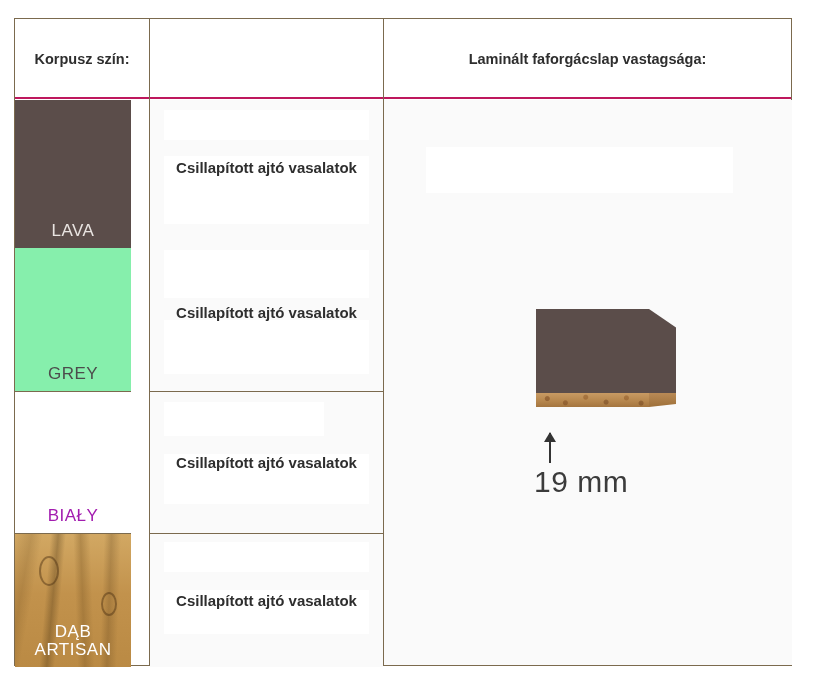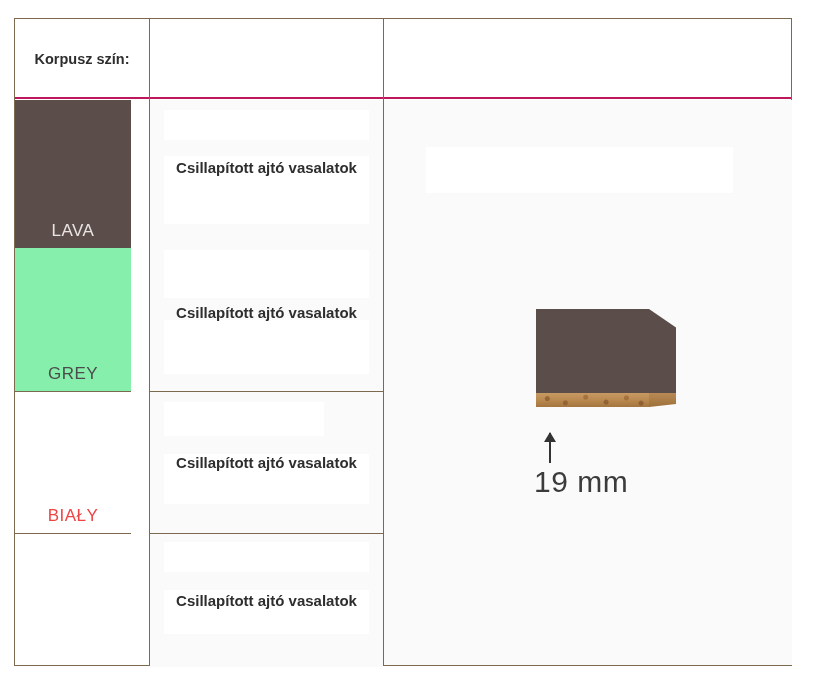--- a/index.html
+++ b/index.html
@@ -91,21 +91,21 @@
     letter-spacing: 0.5px;
     padding-bottom: 8px;
     text-align: center;
     line-height: 1.05;
   }
   .swatch.s-lava  { top: 0;   height: 148px; background: #5b4d4a; }
   .swatch.s-lava .label  { color: #e9e4e1; }
   .swatch.s-grey  { top: 148px; height: 143px; background: #86efac; }
   .swatch.s-grey .label  { color: #4c4c4c; }
   .swatch.s-bialy { top: 291px; height: 143px; background: #ffffff; border-top: 1px solid #7b6a4e; border-bottom: 1px solid #7b6a4e; }
-  .swatch.s-bialy .label { color: #ef4444; }
+  .swatch.s-bialy .label { color: #a21caf; }
   .swatch.s-oak   { top: 434px; height: 133px; background: #c69a54; overflow: hidden; }
   .swatch.s-oak .label   { color: #ffffff; }
 
   
   .oak-grain {
     position: absolute;
     inset: 0;
     background:
       linear-gradient(100deg, rgba(90,60,20,0.00) 0%, rgba(90,60,20,0.18) 12%, rgba(90,60,20,0.00) 20%),
       linear-gradient(95deg, rgba(60,40,12,0.00) 28%, rgba(60,40,12,0.30) 34%, rgba(60,40,12,0.00) 40%),
@@ -261,39 +261,50 @@
 </style>
 </head>
 <body>
 
 <div class="sheet">
 
   <div class="table">
 
     <div class="header-row">
       <div class="hcell h1">Korpusz szín:</div>
+      <div class="hcell h3">Laminált faforgácslap vastagsága:</div>
     </div>
 
     <div class="vline c1"></div>
     <div class="vline c2"></div>
 
     <div class="swatch-col">
 
       <div class="swatch s-lava">
         <div class="label">LAVA</div>
       </div>
 
       <div class="swatch s-grey">
         <div class="label">GREY</div>
       </div>
 
       <div class="swatch s-bialy">
         <div class="label">BIAŁY</div>
       </div>
 
+      <div class="swatch s-oak">
+        <div class="oak-grain">
+          <div class="knot" style="left:24px; top:22px; width:16px; height:26px;"></div>
+          <div class="knot" style="left:86px; top:58px; width:12px; height:20px;"></div>
+        </div>
+        <div class="label" style="position:relative;">
+          <span>DĄB</span><br>
+          <span>ARTISAN</span>
+        </div>
+      </div>
 
     </div>
 
     <div class="mid-col">
 
       <div class="mid-cell m1">
         <div class="hl" style="left:14px; top:10px; width:205px; height:30px;"></div>
         <div class="hl" style="left:14px; top:56px; width:205px; height:68px;"></div>
         <div class="txt" style="position:relative;">Csillapított ajtó vasalatok</div>
       </div>

